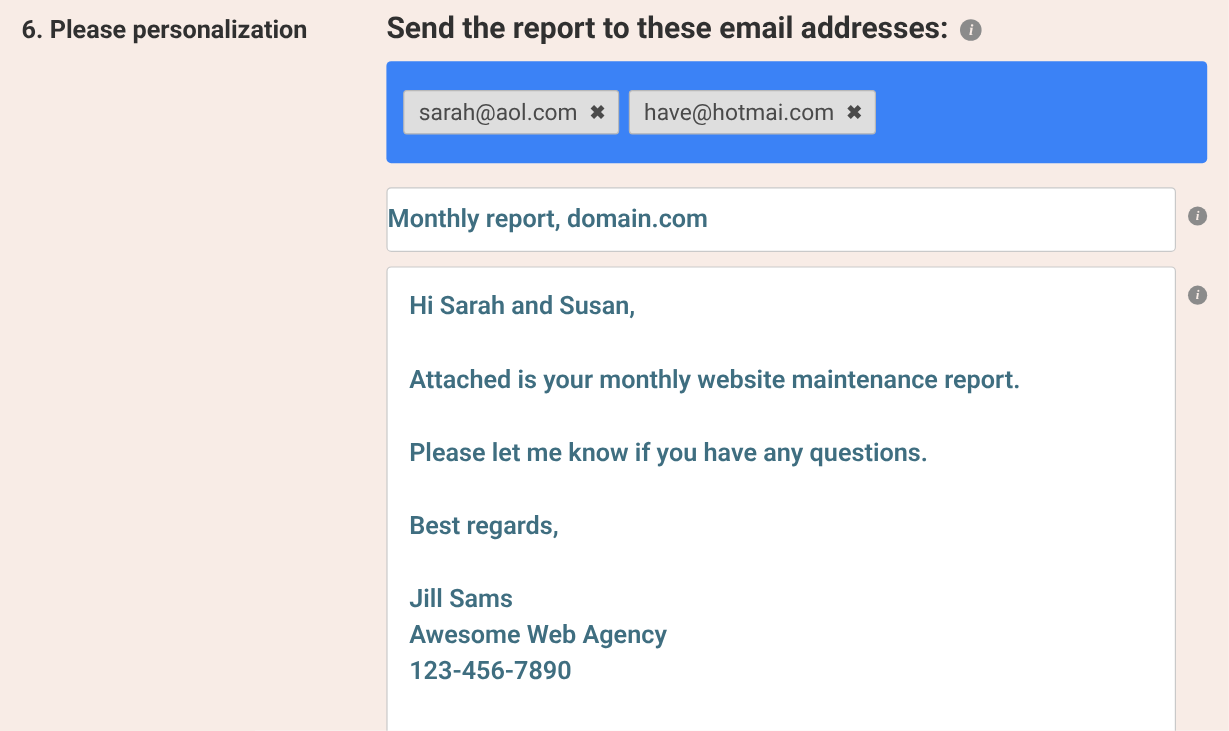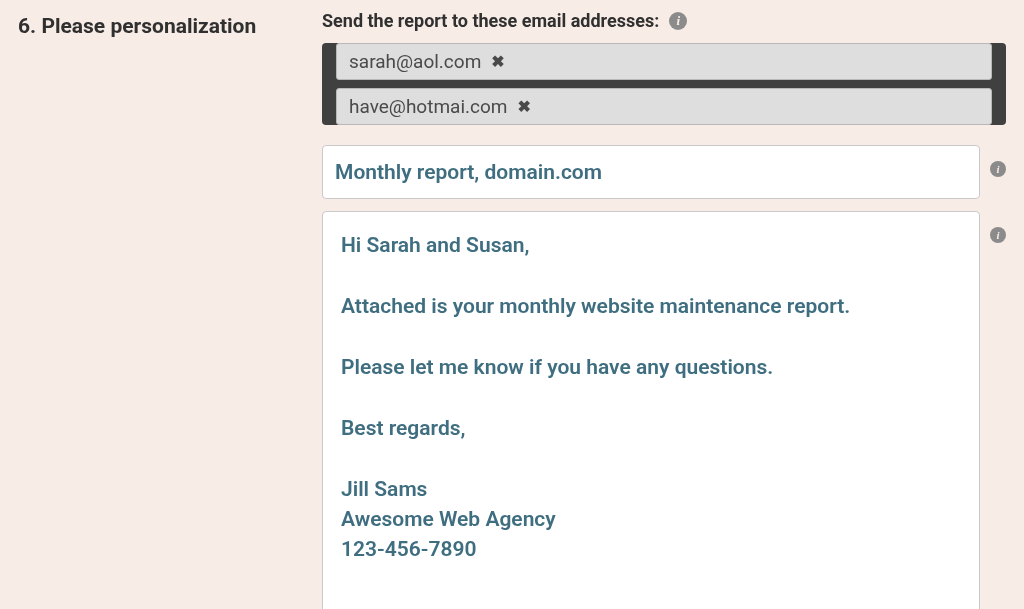--- a/index.html
+++ b/index.html
@@ -33,21 +33,21 @@
       flex-direction: column;
     }
     .label-row {
       display: flex;
       align-items: center;
       gap: 10px;
       margin-bottom: 12px;
     }
     .field-label {
       font-weight: 700;
-      font-size: 18px;
+      font-size: 25px;
       color: #303030;
     }
     .info-icon {
       width: 18px;
       height: 18px;
       border-radius: 50%;
       background-color: #8b8b8b;
       color: #f8ece6;
       display: inline-flex;
       align-items: center;
@@ -58,28 +58,27 @@
       font-family: Georgia, serif;
       cursor: pointer;
       flex-shrink: 0;
     }
     .info-icon-small {
       width: 16px;
       height: 16px;
       font-size: 11px;
     }
     .tags-input {
-      background-color: #404040;
+      background-color: #3b82f6;
       border-radius: 4px;
-      padding: 0 14px;
+      padding: 24px 14px;
       display: flex;
       flex-wrap: wrap;
       gap: 8px;
       margin-bottom: 20px;
-      flex-direction: column;
     }
     .tag {
       background-color: #dedede;
       border: 1px solid #b8b8b8;
       border-radius: 3px;
       padding: 6px 10px 6px 12px;
       display: inline-flex;
       align-items: center;
       gap: 10px;
       font-size: 19px;
@@ -96,21 +95,21 @@
       display: flex;
       align-items: flex-start;
       gap: 10px;
       margin-bottom: 12px;
     }
     .text-input {
       flex: 1;
       background-color: #ffffff;
       border: 1px solid #c9c9c9;
       border-radius: 4px;
-      padding: 14px 12px;
+      padding: 14px 0;
       font-size: 21px;
       font-weight: 600;
       color: #3f6e80;
       font-family: inherit;
       outline: none;
     }
     .textarea-input {
       flex: 1;
       background-color: #ffffff;
       border: 1px solid #c9c9c9;

